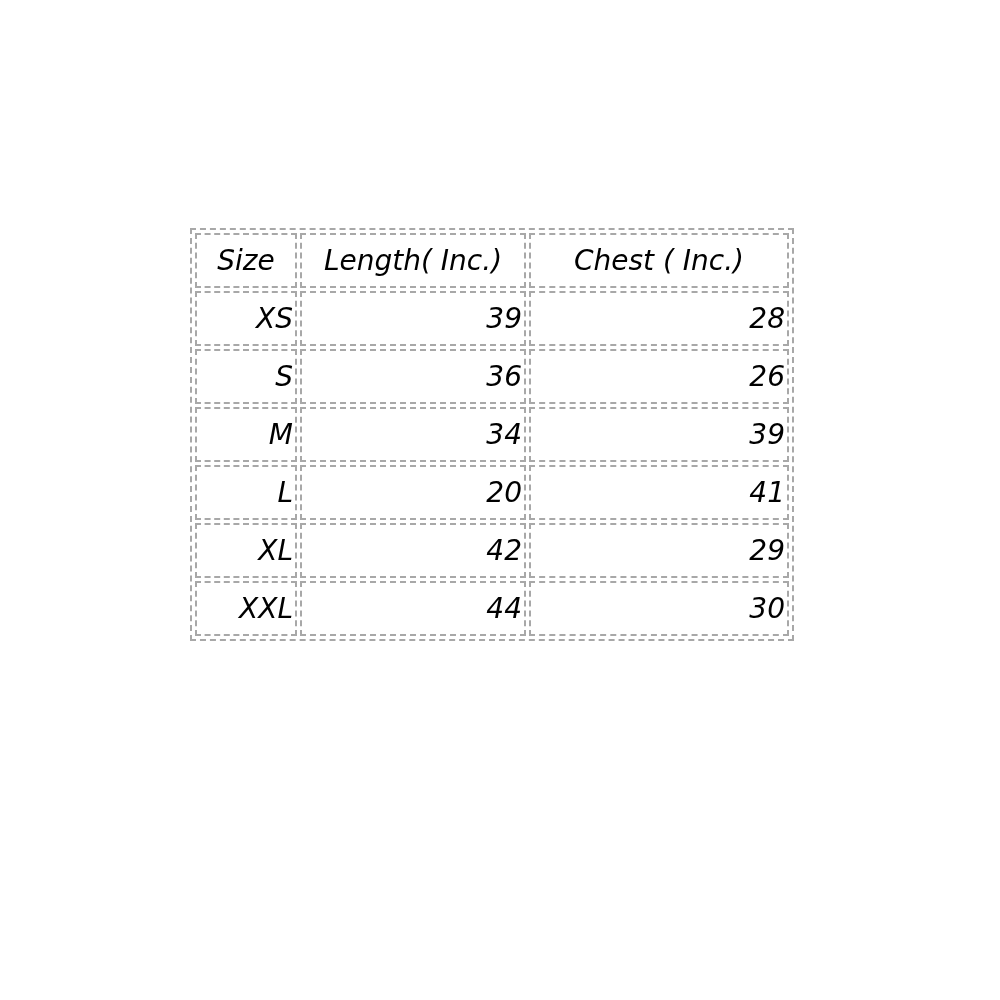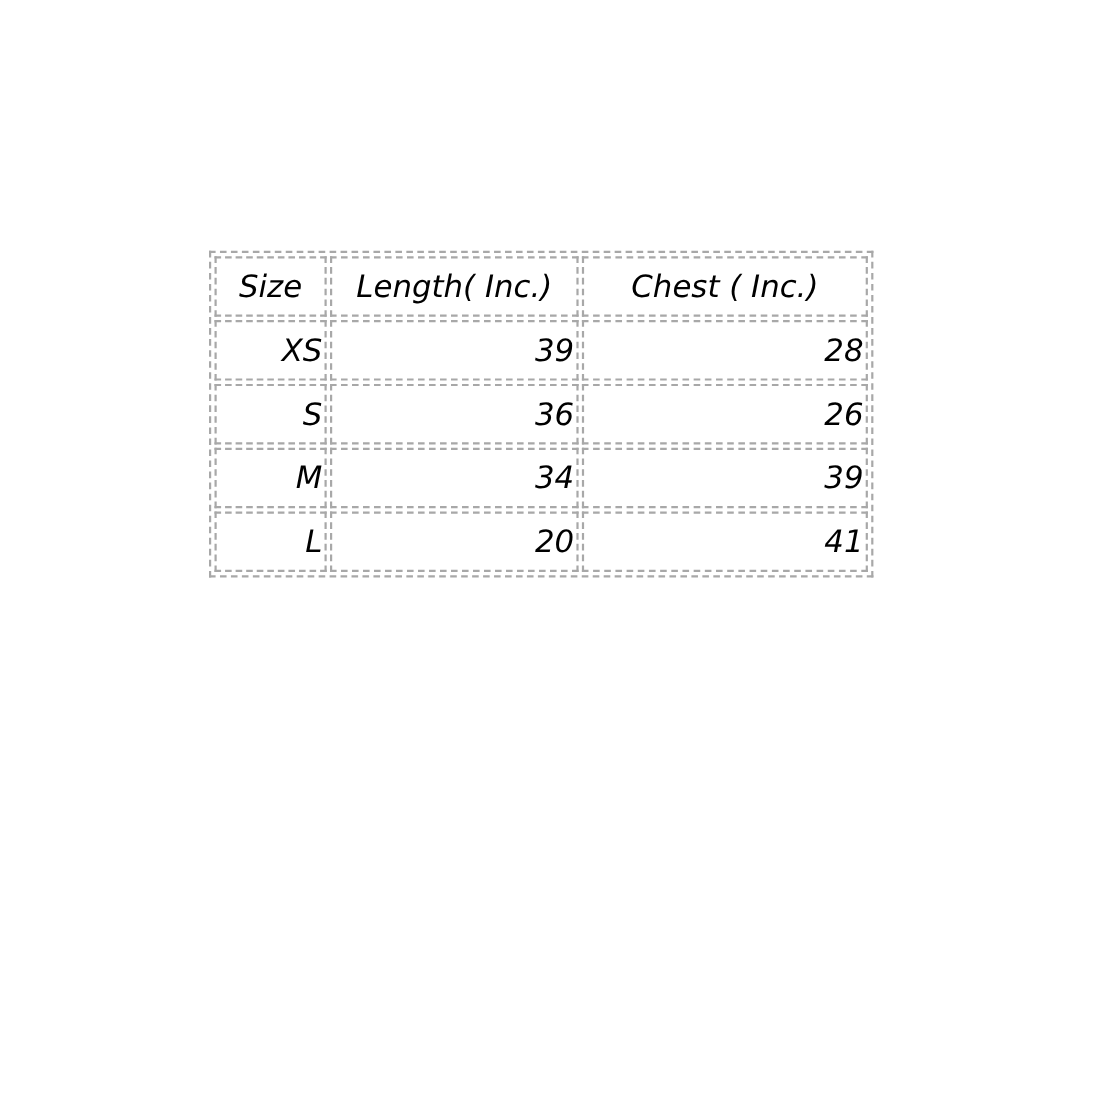--- a/index.html
+++ b/index.html
@@ -91,16 +91,26 @@
           <tr>
             <td>M</td>
             <td>34</td>
             <td>39</td>
           </tr>
           <tr>
             <td>L</td>
             <td>20</td>
             <td>41</td>
           </tr>
+          <tr>
+            <td>XL</td>
+            <td>42</td>
+            <td>29</td>
+          </tr>
+          <tr>
+            <td>XXL</td>
+            <td>44</td>
+            <td>30</td>
+          </tr>
         </tbody>
     </table>
   </div>
 </div>
 
 </body></html>

